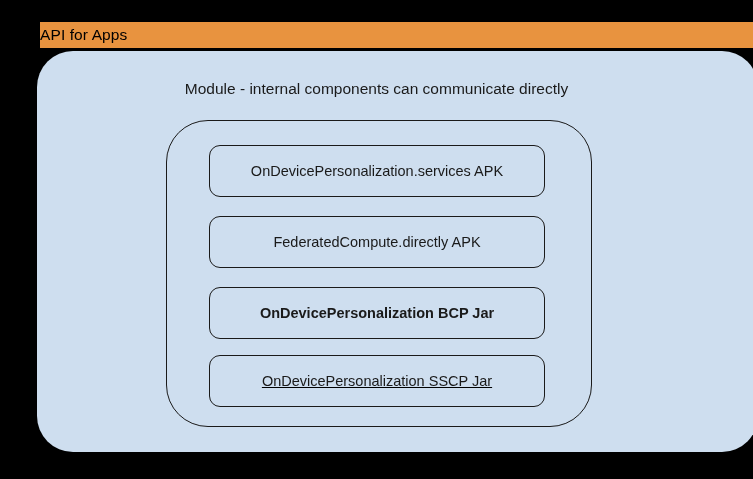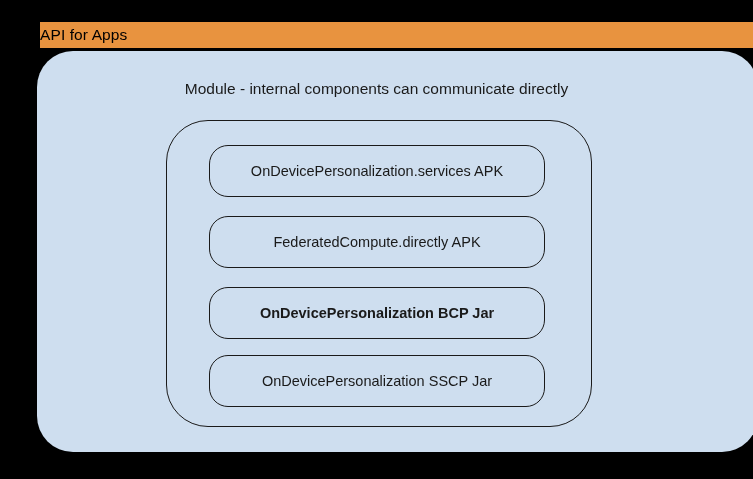--- a/index.html
+++ b/index.html
@@ -79,31 +79,31 @@
     background: transparent;
   }
 
   
   .component-box {
     position: absolute;
     left: 172px;  
     width: 336px; 
     height: 52px;
     border: 1.2px solid #1a1a1a;
-    border-radius: 19px;
+    border-radius: 11px;
     box-sizing: border-box;
     background: transparent;
     display: flex;
     align-items: center;
     justify-content: center;
   }
   .component-box.row-0 { top: 94px;  } 
   .component-box.row-1 { top: 165px; } 
   .component-box.row-2 { top: 236px; font-weight: bold; } 
-  .component-box.row-3 { top: 304px; } 
+  .component-box.row-3 { top: 304px; text-decoration: underline; } 
 
   .component-label {
     font-size: 14.5px;
     color: #1a1a1a;
     line-height: 1;
     white-space: nowrap;
   }
 </style>
 </head>
 <body>

